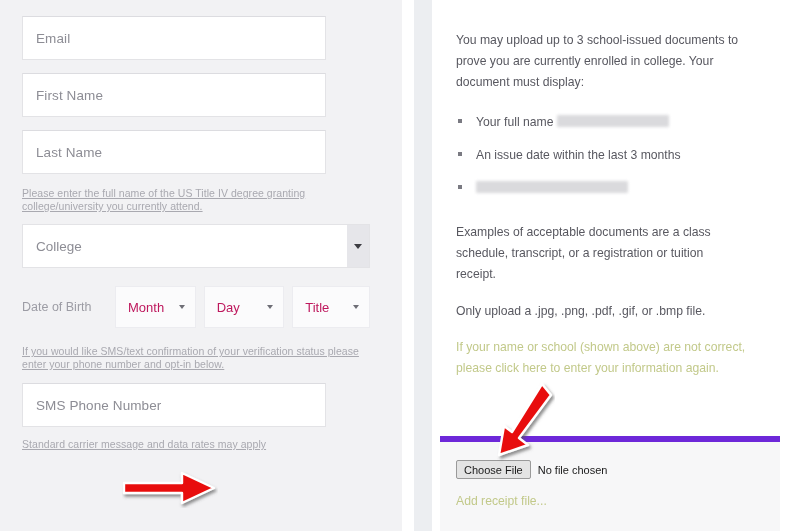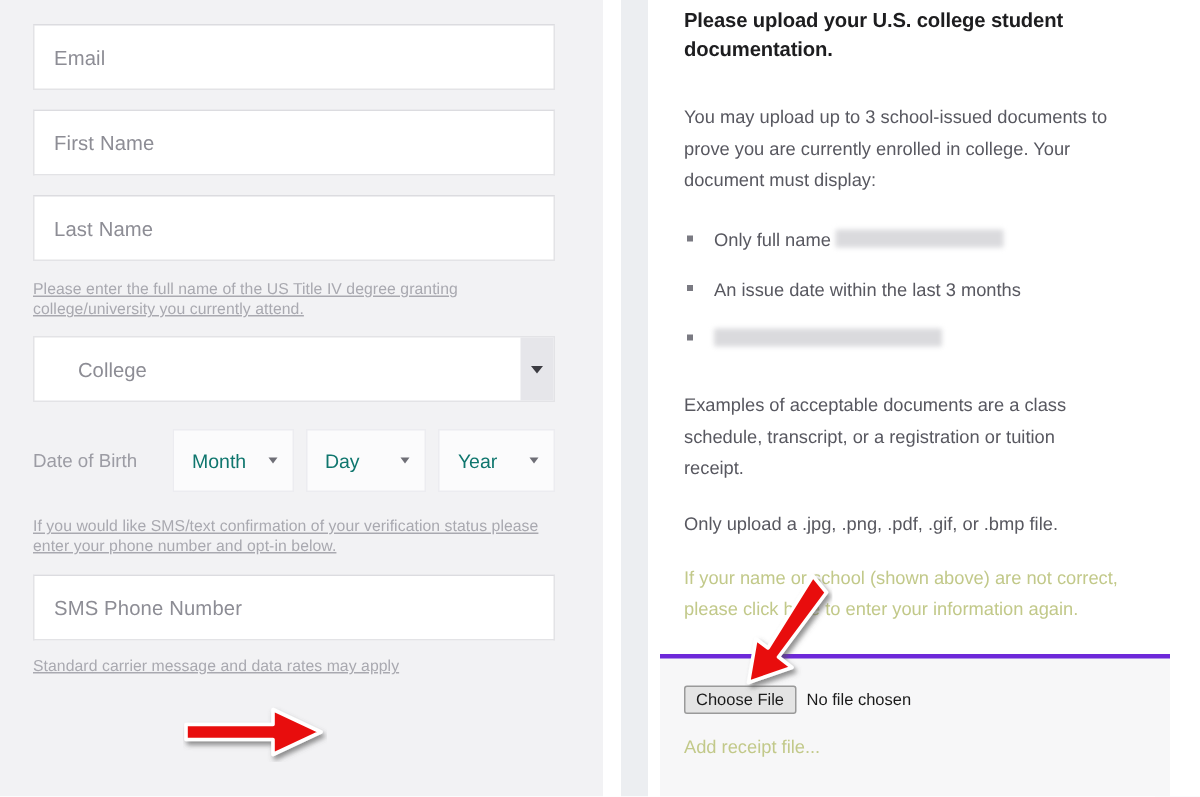--- a/index.html
+++ b/index.html
@@ -24,21 +24,21 @@
     width: 392px; height: 531px;
     background: #f2f2f4;
   }
   #left-inner {
     position: absolute;
     left: 22px; top: 0;
     width: 348px;
   }
 
   .text-field {
-    width: 348px;
+    width: 304px;
     height: 44px;
     background: #ffffff;
     border: 1px solid #e3e3e6;
     border-top-color: #dcdce0;
     display: flex;
     align-items: center;
     padding-left: 13px;
     color: #8d8d95;
     font-size: 13.5px;
     letter-spacing: .1px;
@@ -55,21 +55,21 @@
 
   
   .select-wrap {
     position: relative;
     width: 348px;
     height: 44px;
     background: #ffffff;
     border: 1px solid #e3e3e6;
     display: flex;
     align-items: center;
-    padding-left: 29px;
+    padding-left: 13px;
     color: #8d8d95;
     font-size: 13.5px;
   }
   .select-wrap .btn-strip {
     position: absolute;
     right: 0; top: 0;
     width: 22px; height: 100%;
     background: #e6e6ea;
     display: flex;
     align-items: center;
@@ -95,21 +95,21 @@
     flex: 0 0 93px;
   }
   .dob-select {
     position: relative;
     height: 42px;
     background: #fbfbfc;
     border: 1px solid #ececf0;
     display: flex;
     align-items: center;
     padding-left: 12px;
-    color: #0f766e;
+    color: #be185d;
     font-size: 13px;
     margin-right: 8px;
   }
   .dob-select:last-child { margin-right: 0; }
   .dob-select.month { width: 83px; }
   .dob-select.day   { width: 83px; text-align: center; }
   .dob-select.year  { width: 80px; }
   .dob-select .caret-sm {
     position: absolute;
     right: 10px; top: 50%;
@@ -218,21 +218,21 @@
     line-height: 21px;
     width: 292px;
     cursor: pointer;
   }
 
   #upload-section {
     position: absolute;
     left: 0; top: 436px;
     width: 340px; height: 95px;
     background: #f7f7f8;
-    border-top: 3px solid #6d28d9;
+    border-top: 6px solid #6d28d9;
   }
   #file-row {
     position: absolute;
     left: 16px; top: 18px;
     display: flex;
     align-items: center;
   }
   #choose-file-btn {
     height: 19px;
     background: #e4e4e4;
@@ -306,21 +306,21 @@
           <span>Month</span>
           <span class="caret-sm"></span>
         </span>
 
         <span class="dob-select day">
           <span>Day</span>
           <span class="caret-sm"></span>
         </span>
 
         <span class="dob-select year">
-          <span>Year</span>
+          <span>Title</span>
           <span class="caret-sm"></span>
         </span>
       </div>
 
       <div style="height:17px"></div>
 
       <div class="helper-text">If you would like SMS/text confirmation of your verification status please enter your phone number and opt-in below.</div>
 
       <div style="height:12px"></div>
 
@@ -339,32 +339,31 @@
     <div class="band-b"></div>
   </div>
 
   <div id="right-edge"></div>
 
   <div id="right-panel">
     <div id="right-inner">
 
       <div style="height:4px"></div>
 
-      <div id="upload-heading">Please upload your U.S. college student documentation.</div>
 
       <div style="height:26px"></div>
 
       <div class="body-text">You may upload up to 3 school-issued documents to prove you are currently enrolled in college. Your document must display:</div>
 
       <div style="height:19px"></div>
 
       <ul id="req-list">
         <li>
           <span class="bullet"></span>
-          <span>Only full name</span>
+          <span>Your full name</span>
           <span class="redact" style="width:112px"></span>
         </li>
         <li>
           <span class="bullet"></span>
           <span>An issue date within the last 3 months</span>
         </li>
         <li>
           <span class="bullet"></span>
           <span class="redact" style="width:152px"></span>
         </li>

